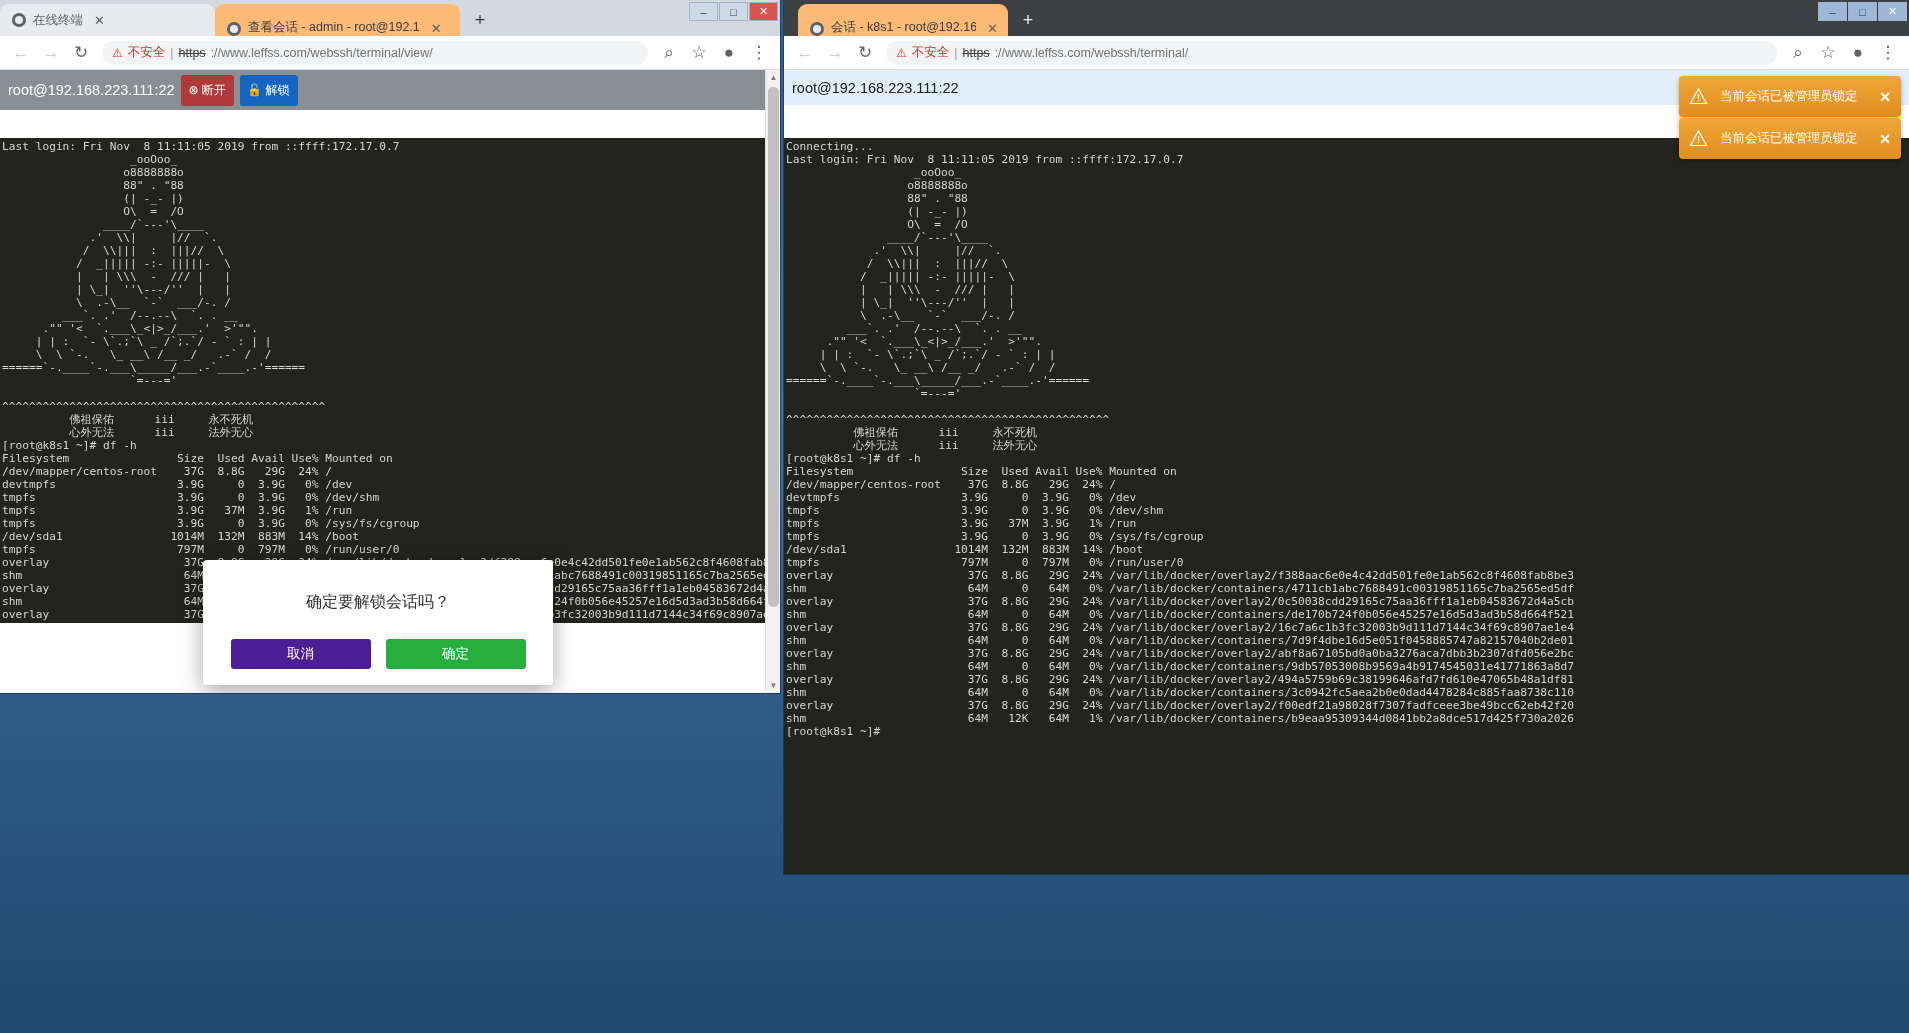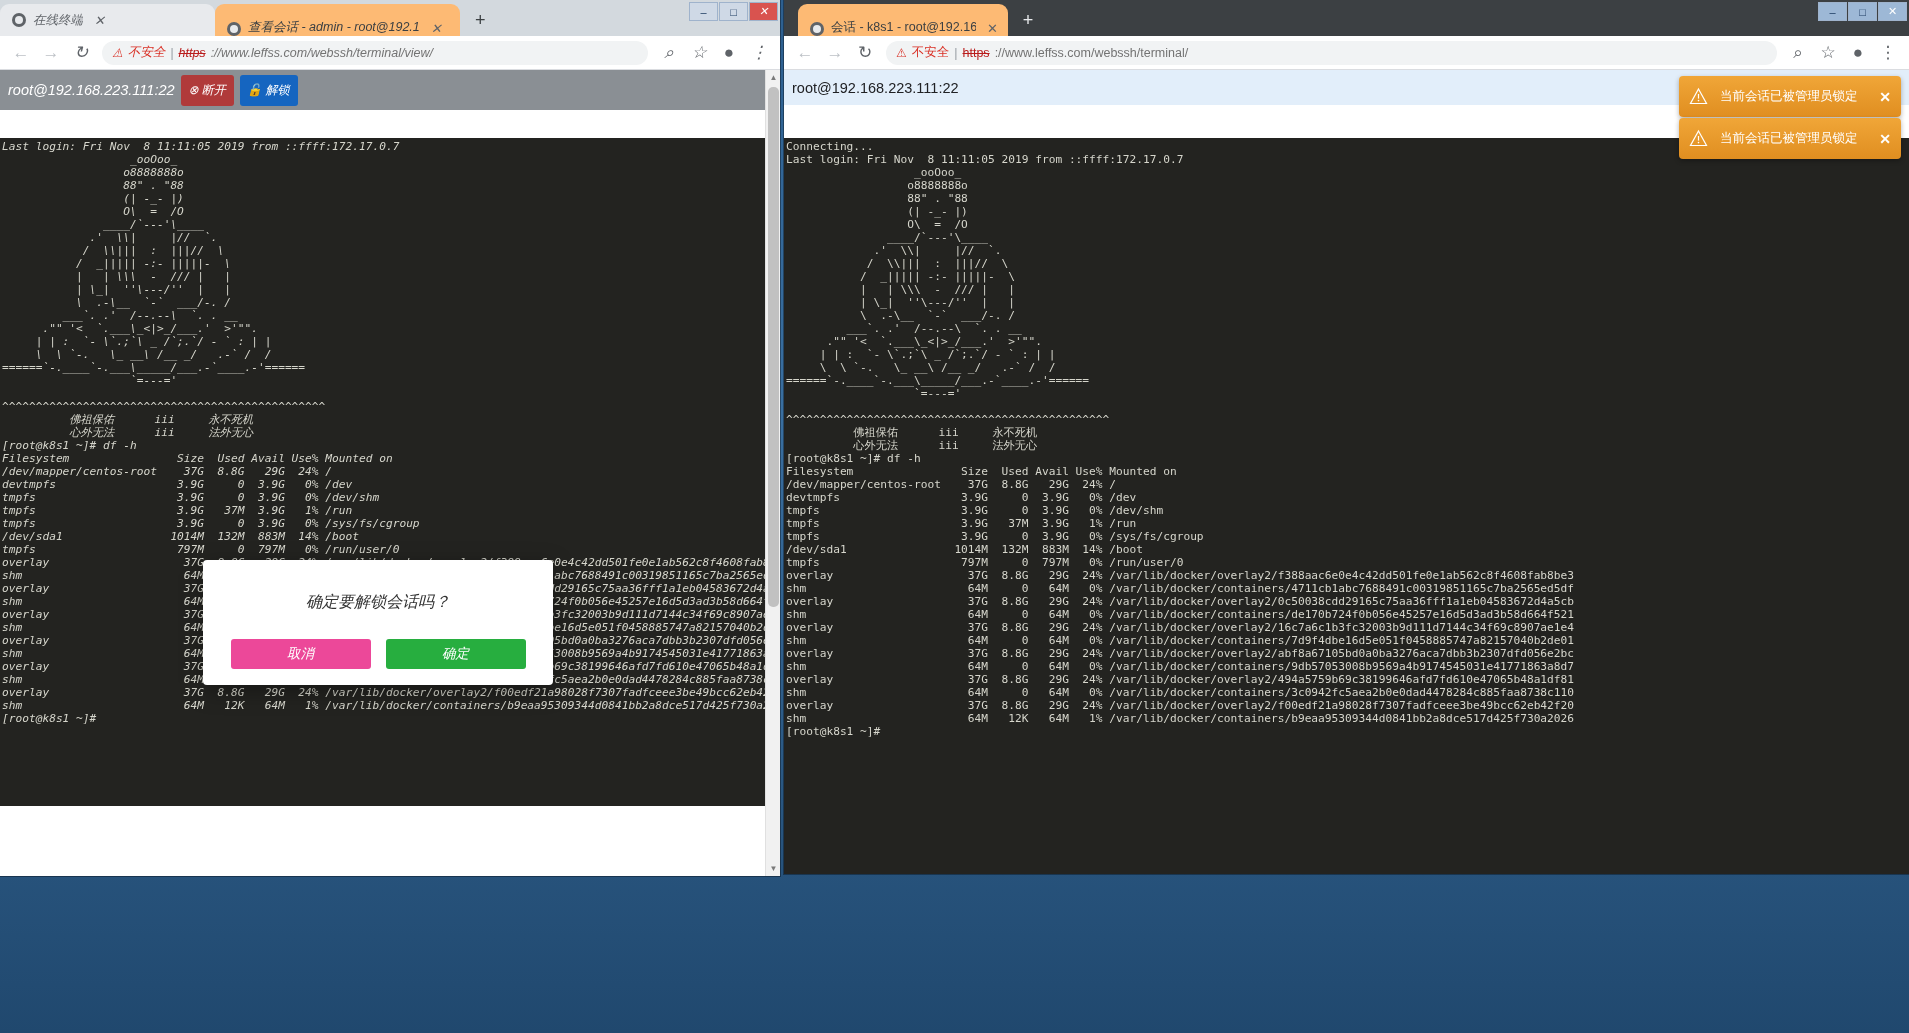--- a/index.html
+++ b/index.html
@@ -51,21 +51,21 @@
              padding:0 6px; border-bottom:1px solid #dadce0; }
   .nav-ic { width:30px;height:30px;display:flex;align-items:center;justify-content:center;
             color:#5f6368; font-size:17px; }
   .nav-ic.dim { color:#bdc1c6; }
   .omnibox { flex:1; height:24px; margin:0 6px; background:#f1f3f4; border-radius:13px;
              display:flex; align-items:center; padding:0 10px; font-size:12.5px;
              color:#202124; gap:5px; }
   .warn-tri { color:#d93025; font-size:12px; }
   .notsecure { color:#d93025; font-size:12.5px; }
   .divbar { color:#9aa0a6; }
-  .strike { text-decoration:line-through; color:#b91c1c; }
+  .strike { text-decoration:line-through; color:#404040; }
   .urlgray { color:#737373; }
   .tb-right { display:flex; align-items:center; }
 
   
   .content { position:absolute; left:0; right:0; bottom:0; top:70px; background:#fff; }
 
   
   .sessbar-left {
     background:#8a8f94; color:#fff; font-size:14.5px; line-height:25px;
     padding:5px 8px 4px 8px;
@@ -88,21 +88,21 @@
   .modal-wrap { position:absolute; inset:0; }
   .modal {
     position:absolute; background:#fff; border-radius:4px;
     box-shadow:0 6px 22px rgba(0,0,0,.35);
     display:flex; flex-direction:column; align-items:center;
   }
   .modal-title { font-size:16px; color:#333; margin:32px 0 26px; }
   .modal-btns { display:flex; gap:15px; padding-bottom:22px; }
   .mbtn { width:140px; height:30px; border-radius:3px; color:#fff; font-size:13.5px;
           display:flex; align-items:center; justify-content:center; }
-  .mbtn.cancel { background:#ec4899; }
+  .mbtn.cancel { background:#4c1d95; }
   .mbtn.ok { background:#27ae3f; }
 
   
   .toast {
     position:absolute; width:222px; height:41px; border-radius:4px;
     background:linear-gradient(180deg,#f0a638 0%, #e08e20 100%);
     display:flex; align-items:center; padding:0 10px; gap:12px;
     box-shadow:0 2px 5px rgba(0,0,0,.3); color:#fff;
   }
   .toast .tri { width:19px;height:19px; position:relative; flex:0 0 19px;}
@@ -115,21 +115,21 @@
              border-left:1px solid #e0e0e0;}
   .vscroll .thumb { position:absolute; left:2px; width:11px; background:#c1c1c1; border-radius:5px;}
   .vscroll .arr { position:absolute; left:0; width:15px; height:15px; color:#7a7a7a;
                   font-size:8px; text-align:center; line-height:15px;}
 </style>
 </head>
 <body>
 
 <div id="desktop"></div>
 
-<div class="win" id="left-win" style="left:0;top:0;width:780px;height:876px;font-style:italic;">
+<div class="win" id="left-win" style="left:0;top:0;width:780px;height:693px;">
 
   <div class="win-titlebar">
     <div class="tabstrip">
       <div class="ctab inactive" style="width:215px;">
         <span class="favicon"></span>
         <span class="tlabel">在线终端</span>
         <span class="tclose">✕</span>
       </div>
       <div class="ctab active" style="width:245px;">
         <span class="favicon"></span>

